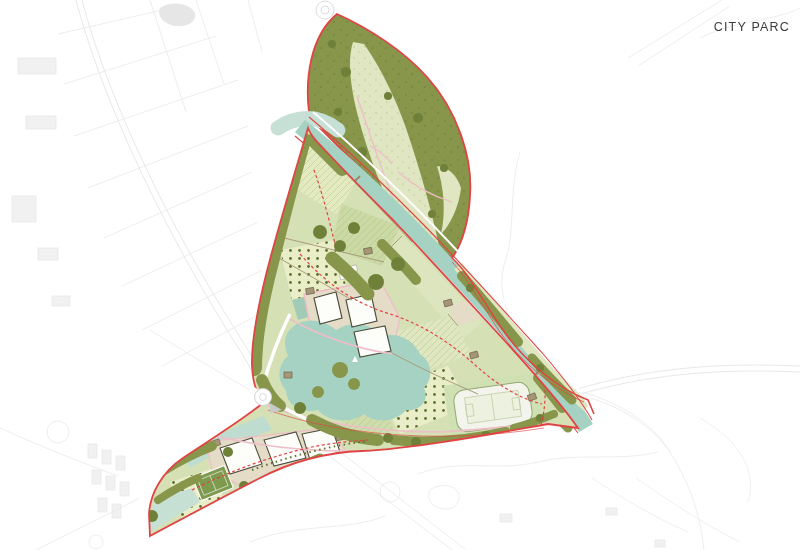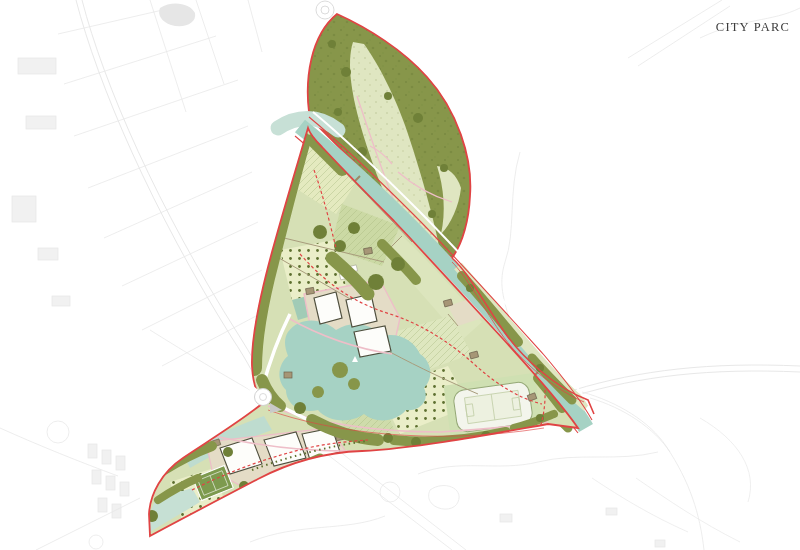--- a/index.html
+++ b/index.html
@@ -10,21 +10,21 @@
     --water:#a6d2c4; --water-light:#c7e0d6; --water-dark:#93c6b6;
     --plot-beige:#e4dcc6; --shed-tan:#a69676;
     --building-fill:#fdfdfa; --building-stroke:#50503f;
     --path-pink:#eebec8; --plot-line-brown:#a89c7c; --title-color:#3c3c3c;
   }
   html,body{margin:0;padding:0;background:#fff;}
   .canvas{position:relative;width:800px;height:550px;background:var(--background);
     overflow:hidden;font-family:"Liberation Sans",sans-serif;}
   .canvas svg{position:absolute;left:0;top:0;}
   .map-title{position:absolute;top:20px;right:10px;font-size:12.5px;
-    letter-spacing:1.2px;color:var(--title-color);font-family:Liberation Serif, serif;}
+    letter-spacing:1.2px;color:var(--title-color);}
 </style>
 </head>
 <body>
 
 <div class="canvas">
 
 <svg width="800" height="550" viewBox="0 0 800 550">
   <defs>
     <pattern id="dots" width="9" height="8" patternUnits="userSpaceOnUse">
       <circle cx="2.5" cy="2.5" r="1.4" style="fill:var(--orchard-dot)"></circle>

